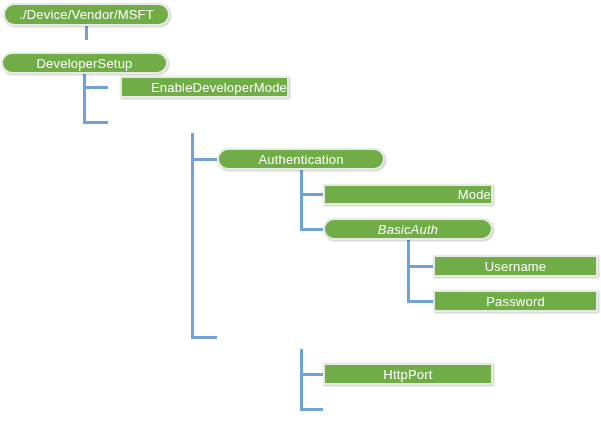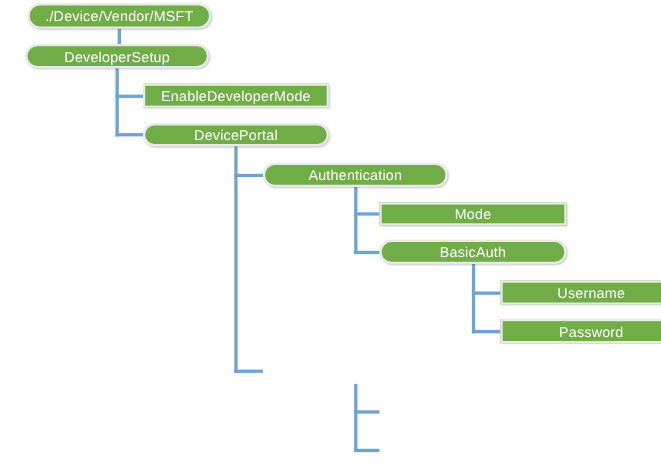--- a/index.html
+++ b/index.html
@@ -11,21 +11,20 @@
     position: relative;
     width: 601px;
     height: 428px;
     background: var(--bg, #ffffff);
     font-family: "Liberation Sans", sans-serif;
     overflow: hidden;
   }
   .layer {
     position: absolute;
     inset: 0;
-    margin-left: 22px;
   }
   .seg {
     position: absolute;
     background: var(--connector, #6FA3D8);
   }
   .node {
     position: absolute;
     box-sizing: border-box;
     background: var(--fill, #70AD47);
     border: 2px solid var(--border, #E8EBE5);
@@ -60,38 +59,38 @@
       <div class="seg" style="left: 406.5px; top: 264.5px; width: 26.5px; height: 3px;"></div>
       <div class="seg" style="left: 406.5px; top: 299.5px; width: 26.5px; height: 3px;"></div>
       <div class="seg" style="left: 299.5px; top: 349px; width: 3px; height: 61.5px;"></div>
       <div class="seg" style="left: 299.5px; top: 372.5px; width: 23.5px; height: 3px;"></div>
       <div class="seg" style="left: 299.5px; top: 407.5px; width: 23.5px; height: 3px;"></div>
     </div>
   <div class="layer">
       <div class="node pill" style="left: 3px; top: 3px; width: 167px; height: 23px;">
         <span>./Device/Vendor/MSFT</span>
       </div>
-      <div class="node pill" style="left: 1px; top: 40px; width: 167px; height: 22px;">
+      <div class="node pill" style="left: 1px; top: 52px; width: 167px; height: 22px;">
         <span>DeveloperSetup</span>
       </div>
-      <div class="node rect" style="left: 108px; top: 76px; width: 169px; height: 22px;">
+      <div class="node rect" style="left: 120px; top: 76px; width: 169px; height: 22px; justify-content: flex-end;">
         <span>EnableDeveloperMode</span>
-      </div>
-      <div class="node pill" style="left: 108px; top: 112px; width: 169px; height: 21px;">
-        <span>DevicePortal</span>
       </div>
       <div class="node pill" style="left: 217px; top: 148px; width: 168px; height: 22px; justify-content: center;">
         <span>Authentication</span>
       </div>
-      <div class="node rect" style="left: 323px; top: 184px; width: 170px; height: 21px;">
+      <div class="node rect" style="left: 323px; top: 184px; width: 170px; height: 21px; justify-content: flex-end;">
         <span>Mode</span>
       </div>
-      <div class="node pill" style="left: 323px; top: 218px; width: 170px; height: 22px;">
+      <div class="node pill" style="left: 323px; top: 218px; width: 170px; height: 22px; font-style: italic;">
         <span>BasicAuth</span>
       </div>
       <div class="node rect" style="left: 433px; top: 255px; width: 165px; height: 22px; text-align: center;">
         <span>Username</span>
       </div>
       <div class="node rect" style="left: 433px; top: 290px; width: 165px; height: 22px;">
         <span>Password</span>
       </div>
+      <div class="node rect" style="left: 323px; top: 363px; width: 170px; height: 22px;">
+        <span>HttpPort</span>
+      </div>
     </div>
 </div>
 
 </body></html>

